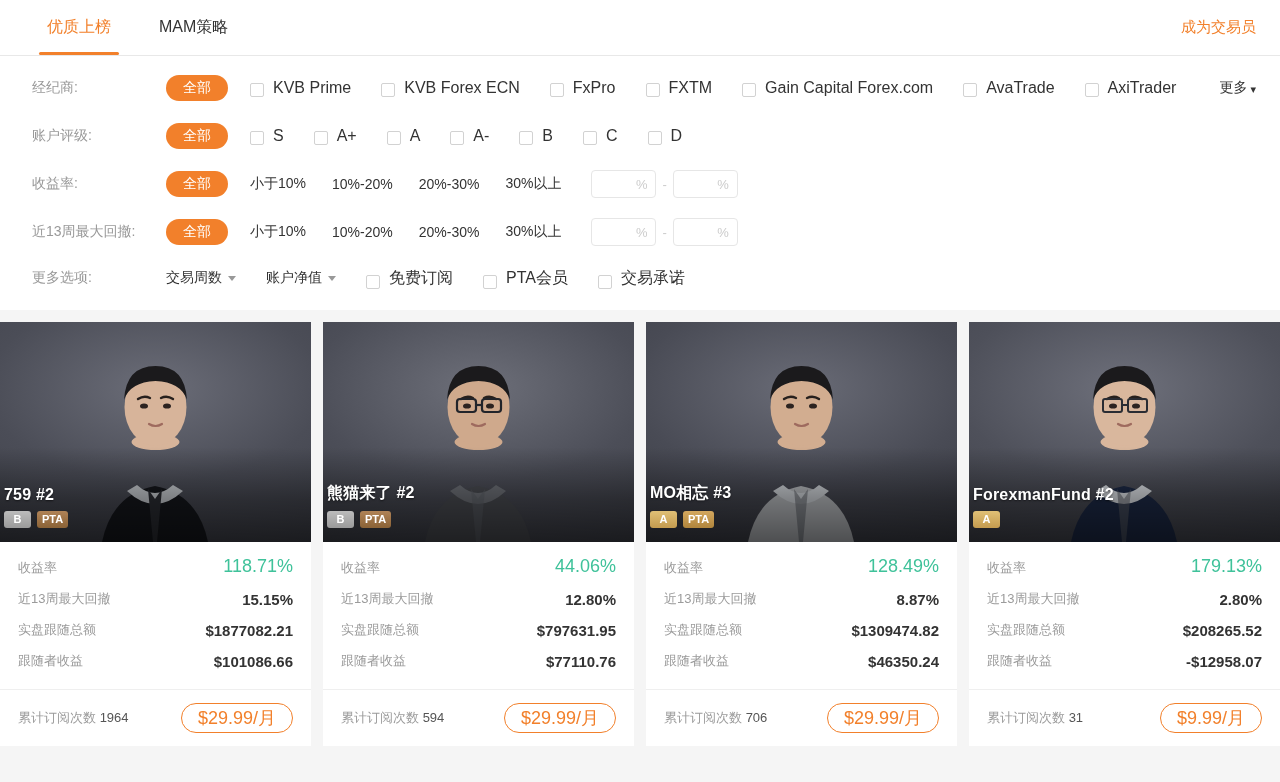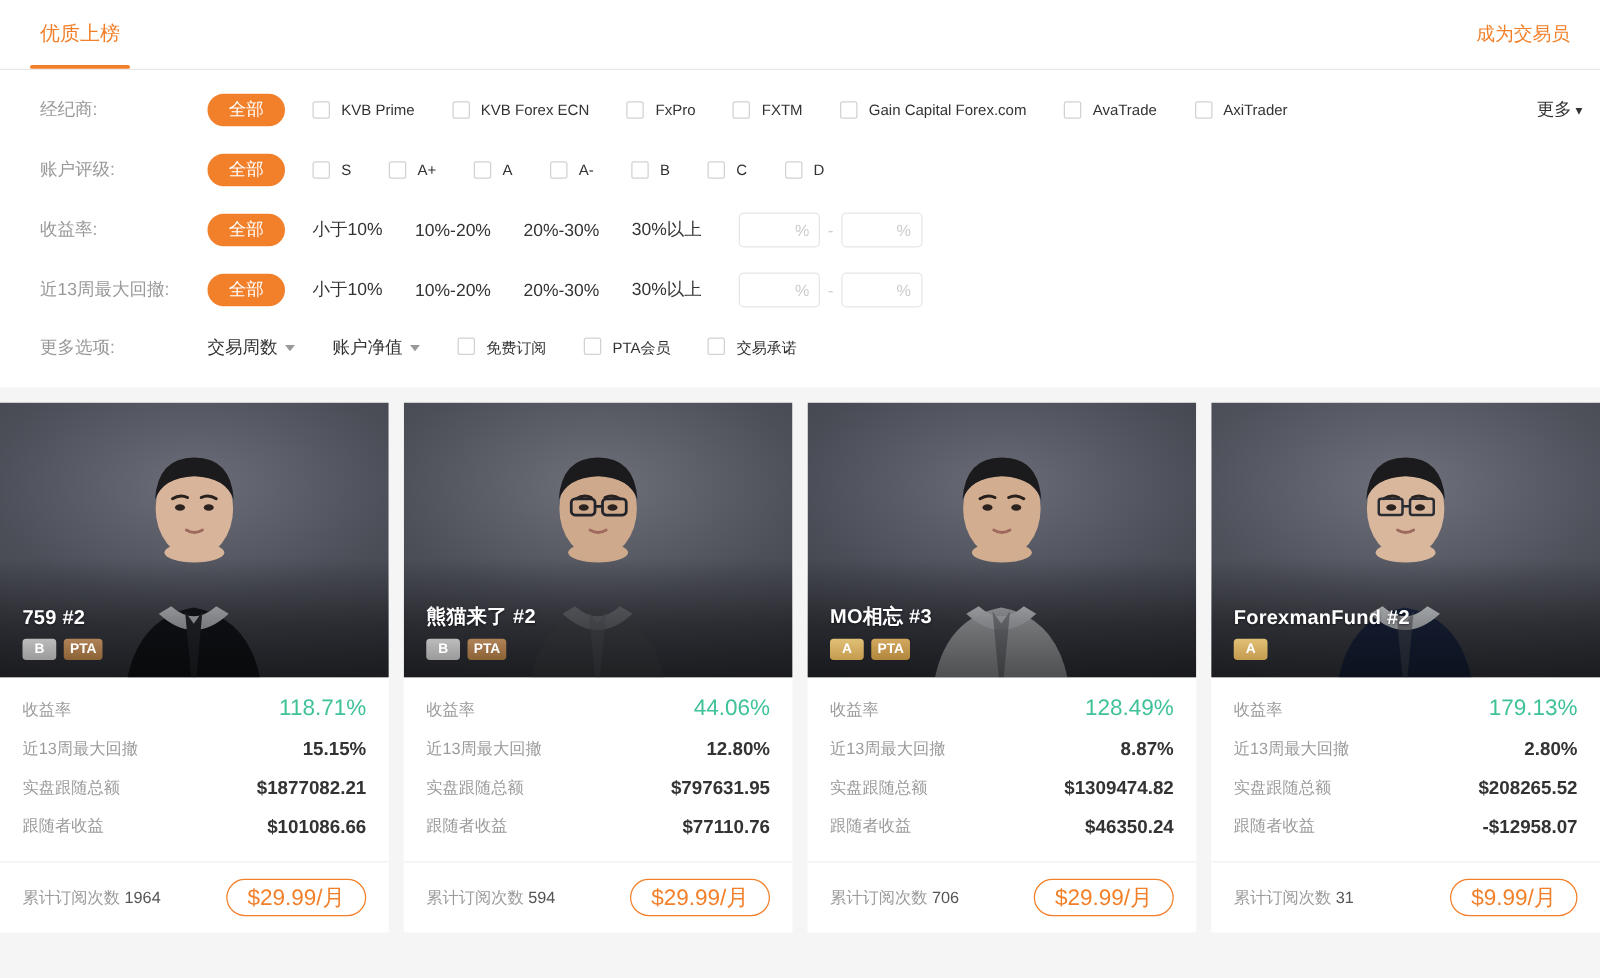--- a/index.html
+++ b/index.html
@@ -10,21 +10,21 @@
     color:#333;
     -webkit-font-smoothing:antialiased;
   }
   .page{width:1280px;height:782px;position:relative;background:#f5f5f5;}
 
   
   .topbar{
     height:56px;background:#fff;border-bottom:1px solid #e8e8e8;
     display:flex;align-items:stretch;position:relative;box-sizing:border-box;
   }
-  .tabs{display:flex;align-items:stretch;padding-left:22px;}
+  .tabs{display:flex;align-items:stretch;padding-left:37px;}
   .tab{
     display:flex;align-items:center;padding:0 10px;margin-right:28px;
     font-size:16px;color:#333;cursor:pointer;position:relative;
   }
   .tab.active{color:#f2802b;}
   .tab.active:after{
     content:"";position:absolute;left:2px;right:2px;bottom:0;height:3px;
     background:#f2802b;border-radius:2px;
   }
   .become{
@@ -40,33 +40,33 @@
   .flabel{
     width:134px;flex:0 0 134px;font-size:14px;color:#999;
   }
   .pill{
     display:inline-flex;align-items:center;justify-content:center;
     background:#f2802b;color:#fff;font-size:14px;
     height:26px;padding:0 17px;border-radius:14px;cursor:pointer;
     margin-right:22px;
   }
   .cbitem{
-    display:inline-flex;align-items:flex-start;margin-right:30px;cursor:pointer;
-    font-size:12px;color:#333;white-space:nowrap;
+    display:inline-flex;align-items:flex-end;margin-right:30px;cursor:pointer;
+    font-size:16px;color:#333;white-space:nowrap;
   }
   .cbitem .box{
     width:14px;height:14px;border:1px solid #d2d2d2;background:#fff;
     border-radius:2px;margin-right:9px;display:inline-block;box-sizing:border-box;
   }
   .txtopt{
     display:inline-flex;align-items:center;margin-right:26px;cursor:pointer;
     font-size:14px;color:#333;white-space:nowrap;
   }
   .more-link{
-    margin-left:auto;margin-right:14px;font-size:14px;color:#333;
+    margin-left:auto;margin-right:24px;font-size:14px;color:#333;
     display:inline-flex;align-items:center;gap:3px;cursor:pointer;white-space:nowrap;
   }
   .chev{display:inline-block;font-size:11px;line-height:1;transform:translateY(1px);}
   .range{display:inline-flex;align-items:center;margin-left:4px;}
   .rinput{
     width:65px;height:28px;border:1px solid #e6e6e6;border-radius:4px;background:#fff;
     font-size:13px;color:#bbb;text-align:right;padding:0 8px;box-sizing:border-box;
     font-family:"Liberation Sans",sans-serif;outline:none;
   }
   .rinput::placeholder{color:#ccc;}
@@ -92,21 +92,21 @@
     display:flex;flex-direction:column;
   }
   .photo{
     height:220px;position:relative;overflow:hidden;
   }
   .photo .bg{position:absolute;inset:0;}
   .photo .shade{
     position:absolute;left:0;right:0;bottom:0;height:95px;
     background:linear-gradient(to bottom,rgba(0,0,0,0) 0%,rgba(0,0,0,0.38) 55%,rgba(0,0,0,0.58) 100%);
   }
-  .pinfo{position:absolute;left:18px;bottom:14px;}
+  .pinfo{position:absolute;left:4px;bottom:14px;}
   .pname{
     color:#fff;font-size:16px;font-weight:bold;margin-bottom:7px;
     text-shadow:0 1px 2px rgba(0,0,0,.55);letter-spacing:.2px;
   }
   .badges{display:flex;gap:6px;align-items:center;}
   .badge{
     display:inline-flex;align-items:center;justify-content:center;
     height:17px;min-width:17px;padding:0 5px;border-radius:3px;
     font-size:11px;font-weight:bold;color:#fff;line-height:1;
   }
@@ -139,20 +139,23 @@
 </style>
 </head>
 <body>
 
 <div class="page">
 
   <div class="topbar">
     <div class="tabs">
       <div class="tab active">
         <span>优质上榜</span>
+      </div>
+      <div class="tab">
+        <span>MAM策略</span>
       </div>
     </div>
     <div class="become">
       <span>成为交易员</span>
     </div>
   </div>
 
   <div class="filters">
 
     <div class="frow">

